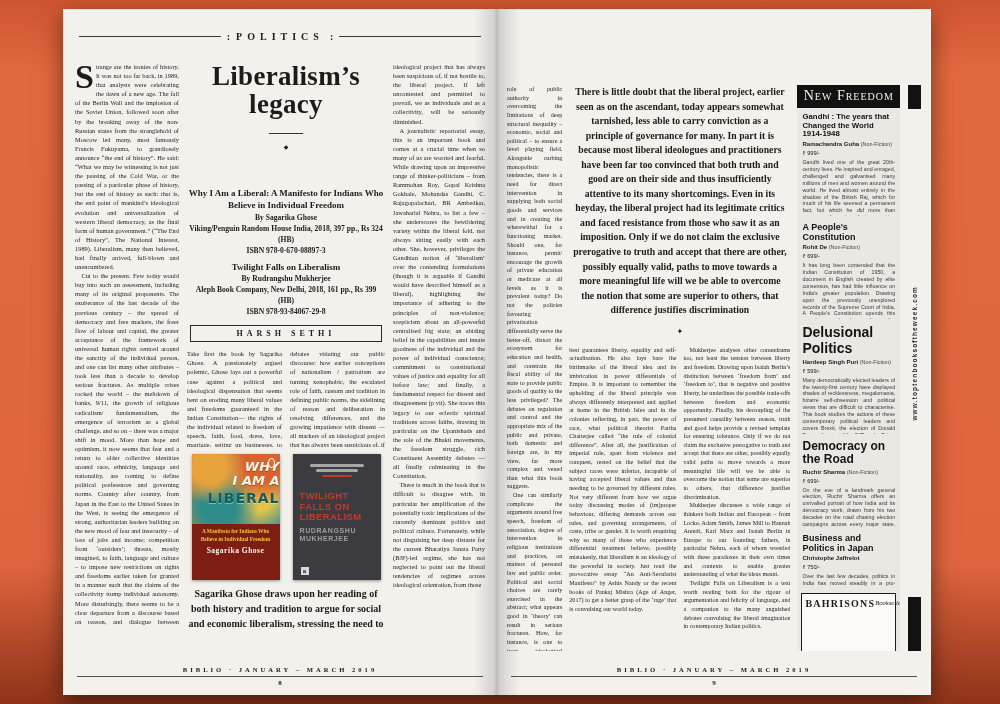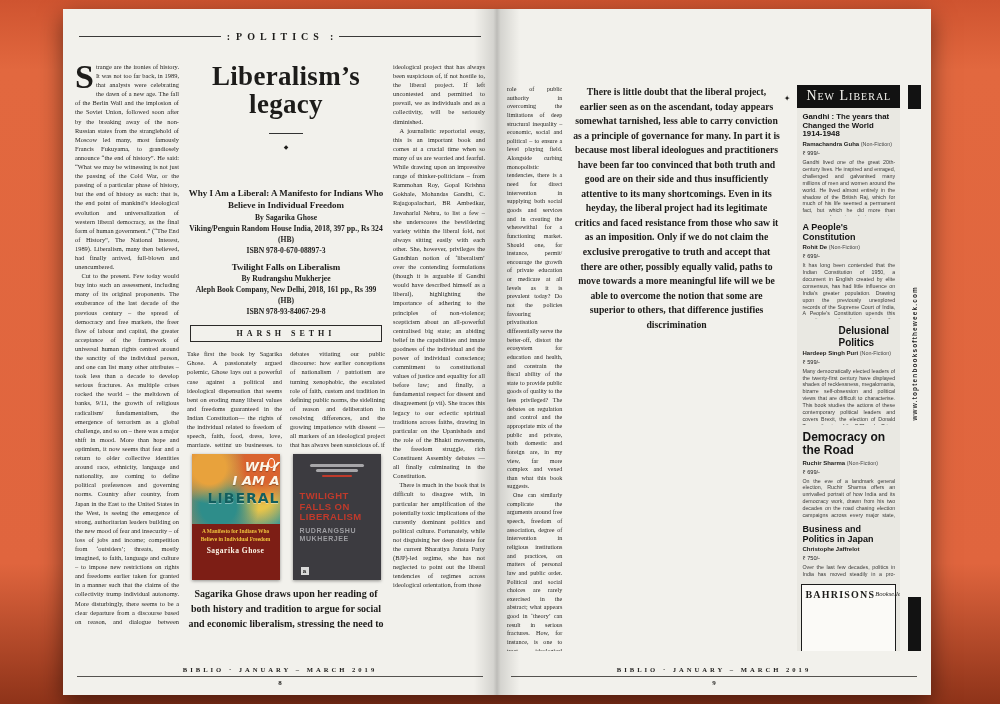--- a/index.html
+++ b/index.html
@@ -73,21 +73,21 @@
               white-space:pre-line; flex:1; overflow:hidden; }
 
   .page-footer { position:absolute; left:14px; right:14px; bottom:8px; text-align:center; }
   .foot-line { font-size:6.6px; font-weight:bold; letter-spacing:3px; }
   .foot-rule { border:none; border-top:1px solid #55534f; margin:3px 0 2px; }
   .pagenum { font-size:7px; font-weight:bold; }
 
   
   .rp-cols { display:flex; gap:7px; height:566px; overflow:hidden; margin-top:60px; }
   .rp-c1 { width:56px; font-size:6.1px; }
-  .rp-main { width:224px; display:flex; flex-direction:row; }
+  .rp-main { width:224px; display:flex; flex-direction:column;align-items:center; }
   .pullquote { font-size:9.7px; font-weight:bold; text-align:center; line-height:1.5; padding:0 3px; }
   .pq-orn { text-align:center; font-size:8px; margin:9px 0 10px; }
   .under-cols { display:flex; gap:7px; flex:1; overflow:hidden; }
   .ucol { flex:1; font-size:6.1px; }
 
   .sidebar { width:104px; background:#e9e8e2; display:flex; flex-direction:column;
              font-family:"Liberation Sans", sans-serif; overflow:hidden; }
   .na-head { background:#121212; color:#f4f3ee; font-family:"Liberation Serif", serif;
              font-variant:small-caps; font-size:14px; letter-spacing:1px; text-align:center;
              padding:3px 2px 4px; }
@@ -209,38 +209,38 @@
           <div class="pq-orn">✦</div>
           <div class="under-cols">
             <div class="ucol bodytext">best guarantees liberty, equality and self-actualisation. He also lays bare the birthmarks of the liberal idea and its imbrication in power differentials of Empire. It is important to remember the upholding of the liberal principle was always differently interpreted and applied at home in the British Isles and in the colonies reflecting, in part, the power of race, what political theorist Partha Chatterjee called “the rule of colonial difference”. After all, the justification of imperial rule, apart from violence and conquest, rested on the belief that the subject races were inferior, incapable of having accepted liberal values and thus needing to be governed by different rules. Not very different from how we argue today discussing modes of (im)proper behaviour, differing demands across our rules, and governing arrangements, of caste, tribe or gender. It is worth enquiring why so many of those who experience differential treatment believe, possibly mistakenly, that liberalism is an ideology of the powerful in society. Just read the provocative essay “An Anti-Secularist Manifesto” by Ashis Nandy or the recent books of Pankaj Mishra (Age of Anger, 2017) to get a better grasp of the ‘rage’ that is convulsing our world today.</div>
             <div class="ucol bodytext"> Mukherjee analyses other conundrums too, not least the tension between liberty and freedom. Drawing upon Isaiah Berlin’s distinction between ‘freedom from’ and ‘freedom to’, that is negative and positive liberty, he underlines the possible trade-offs between freedom and economic opportunity. Finally, his decoupling of the presumed causality between reason, truth and good helps provide a revised template for ensuring tolerance. Only if we do not claim the exclusive prerogative to truth and accept that there are other, possibly equally valid paths to move towards a more meaningful life will we be able to overcome the notion that some are superior to others, that difference justifies discrimination.
  Mukherjee discusses a wide range of thinkers both Indian and European – from Locke, Adam Smith, James Mill to Hannah Arendt, Karl Marx and Isaiah Berlin in Europe to our founding fathers, in particular Nehru, each of whom wrestled with these paradoxes in their own times and contexts to enable greater understanding of what the ideas meant.
  Twilight Falls on Liberalism is a text worth reading both for the rigour of argumentation and felicity of language, and a companion to the many anguished debates convulsing the liberal imagination in contemporary Indian politics.</div>
           </div>
         </div>
 
         <aside class="sidebar">
-          <div class="na-head">New Liberal</div>
+          <div class="na-head">New Freedom</div>
 
           <div class="na-item">
             <div class="na-title">Gandhi : The years that Changed the World 1914-1948</div>
             <div class="na-author"><span>Ramachandra Guha</span> <span class="na-tag">(Non-Fiction)</span></div>
             <div class="na-price">₹ 999/-</div>
             <div class="na-desc">Gandhi lived one of the great 20th-century lives. He inspired and enraged, challenged and galvanised many millions of men and women around the world. He lived almost entirely in the shadow of the British Raj, which for much of his life seemed a permanent fact, but which he did more than anyone else to destroy, using revolutionary tactics. In a world defined by violence on a scale never imagined before and by ferocious Fascist and Communist dictatorship, he was armed with nothing more than his arguments and example.</div>
           </div>
 
           <div class="na-item">
             <div class="na-title" style="font-size:9px;">A People's Constitution</div>
             <div class="na-author"><span>Rohit De</span> <span class="na-tag">(Non-Fiction)</span></div>
             <div class="na-price">₹ 699/-</div>
             <div class="na-desc">It has long been contended that the Indian Constitution of 1950, a document in English created by elite consensus, has had little influence on India's greater population. Drawing upon the previously unexplored records of the Supreme Court of India, A People's Constitution upends this narrative and shows how the Constitution actually transformed the daily lives of citizens in profound and lasting ways. This remarkable legal process was led by individuals on the margins of society and this book looks at how drafters, smugglers, petty vendors, butchers and prostitutes—all despised minorities—shaped the constitutional culture.</div>
           </div>
 
           <div class="na-item">
-            <div class="na-title" style="font-size:10px;margin-left:36px;">Delusional Politics</div>
+            <div class="na-title" style="font-size:14px;">Delusional Politics</div>
             <div class="na-author"><span>Hardeep Singh Puri</span> <span class="na-tag">(Non-Fiction)</span></div>
             <div class="na-price">₹ 599/-</div>
             <div class="na-desc">Many democratically elected leaders of the twenty-first century have displayed shades of recklessness, megalomania, bizarre self-obsession and political views that are difficult to characterise. This book studies the actions of these contemporary political leaders and covers Brexit, the election of Donald Trump, the rise of the BJP under Prime Minister Narendra Modi and decision-making with respect to global governance, terrorism and trade. It brings to light the fact that at the heart of delusional politics is perhaps the delusional politician.</div>
           </div>
 
           <div class="na-item">
             <div class="na-title" style="font-size:12px;">Democracy on the Road</div>
             <div class="na-author"><span>Ruchir Sharma</span> <span class="na-tag">(Non-Fiction)</span></div>
             <div class="na-price">₹ 699/-</div>
             <div class="na-desc" style="max-height:40px;">On the eve of a landmark general election, Ruchir Sharma offers an unrivalled portrait of how India and its democracy work, drawn from his two decades on the road chasing election campaigns across every major state, travelling the equivalent of a lap around the earth. Democracy on the Road takes readers on a rollicking ride with Ruchir and his merry band of fellow writers as they talk to farmers, shopkeepers and CEOs from Rajasthan to Tamil Nadu, and interview leaders from Narendra Modi to Rahul Gandhi.</div>

